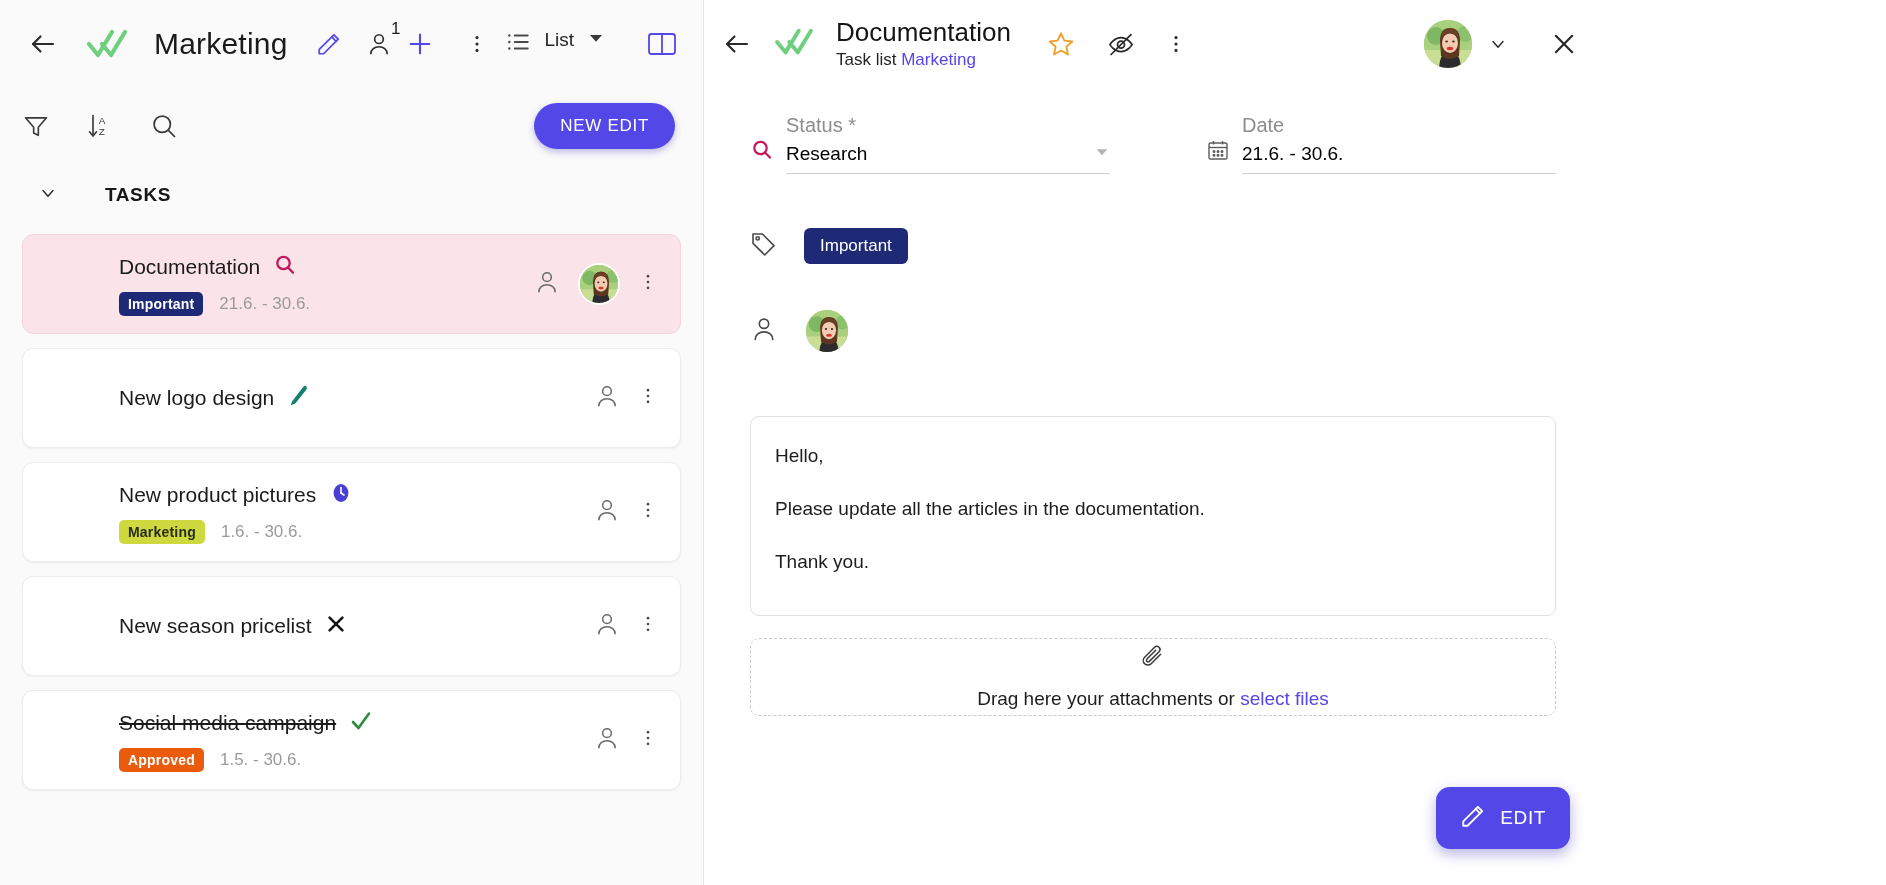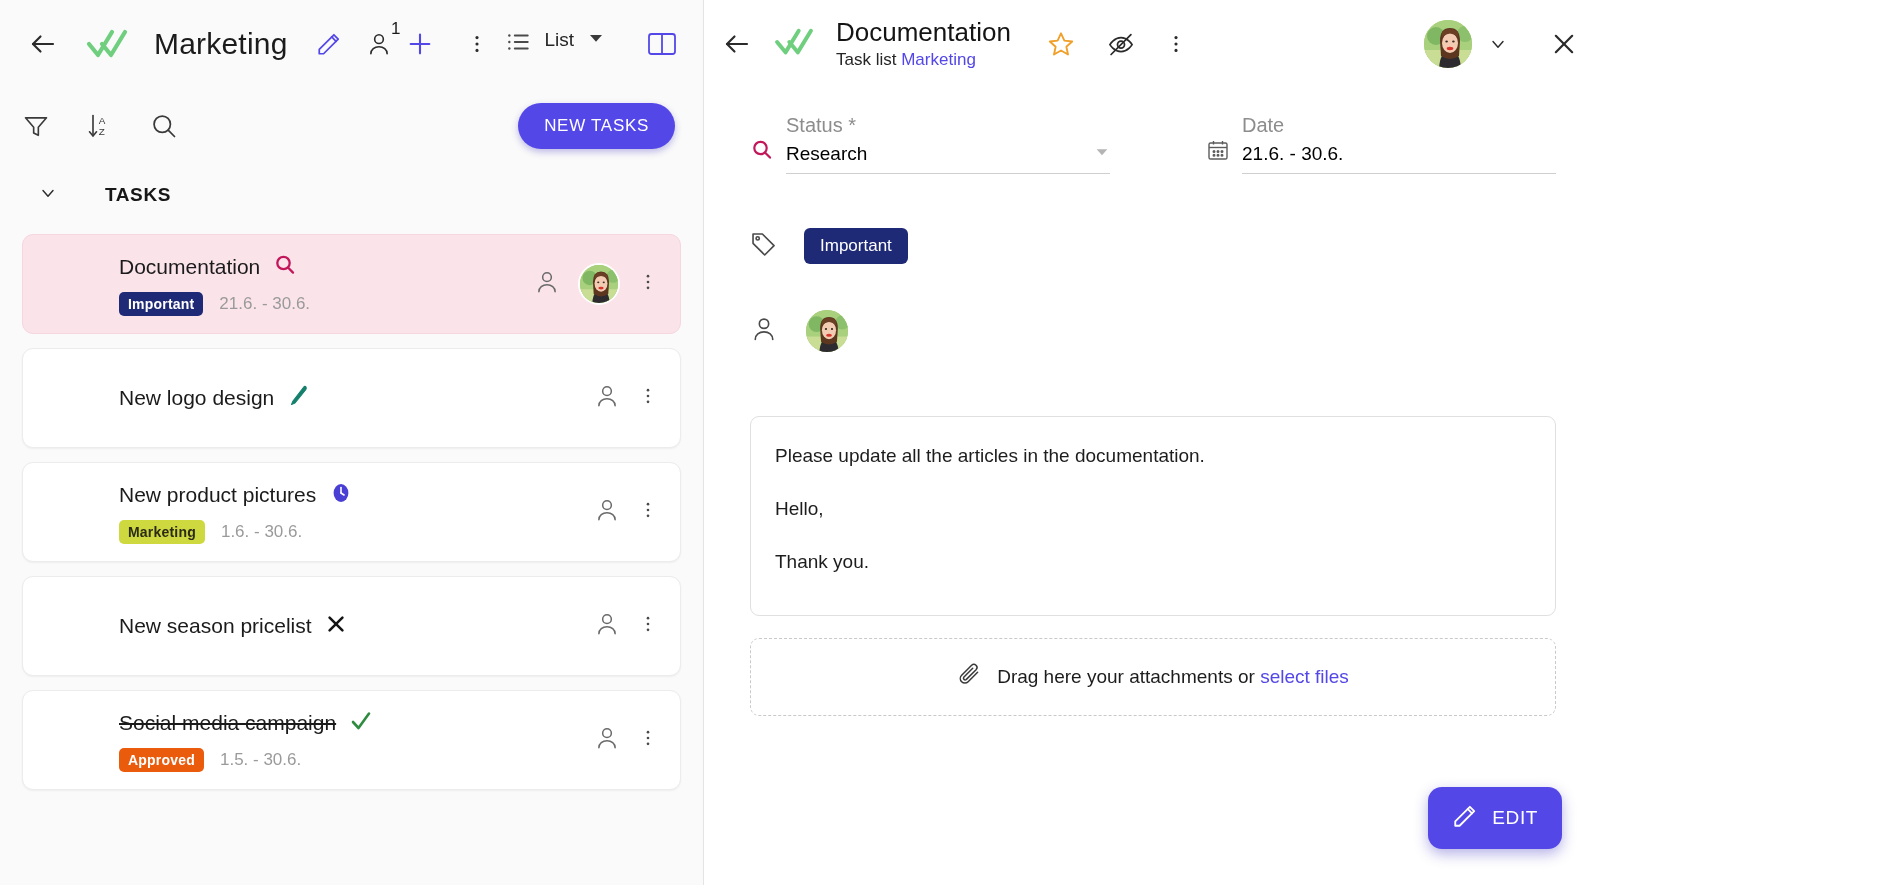--- a/index.html
+++ b/index.html
@@ -181,26 +181,27 @@
   .desc-p { font-size: 19px; color: #1d1d1d; line-height: 1.2; }
   .desc-p + .desc-p { margin-top: 30px; }
 
   .drop-zone {
     margin-top: 22px;
     border: 1.5px dashed #c9c9c9;
     border-radius: 9px;
     height: 78px;
     display: flex; align-items: center; justify-content: center;
     gap: 14px;
+    flex-direction: column;
   }
   .drop-text { font-size: 19px; color:#1d1d1d; }
   .drop-text .lnk { color:#5347e8; cursor:pointer; }
 
   .edit-fab {
-    position: absolute; right: 40px; bottom: 36px;
+    position: absolute; right: 32px; bottom: 36px;
     background: #5347e8; color: #fff;
     border: none; border-radius: 14px;
     height: 62px; padding: 0 24px;
     display: flex; align-items: center; gap: 14px;
     font-size: 19px; font-weight: 500; letter-spacing: .6px;
     cursor: pointer;
     box-shadow: 0 5px 14px rgba(60,50,190,.38);
     font-family: "Liberation Sans", sans-serif;
   }
 </style>
@@ -300,21 +301,21 @@
             <text x="11" y="10" font-size="8.5" fill="#3a3a3a" stroke="none" font-family="Liberation Sans">A</text>
             <text x="11" y="20" font-size="8.5" fill="#3a3a3a" stroke="none" font-family="Liberation Sans">Z</text>
           </svg>
       </span>
       <span class="icon-btn tool-icon">
         <svg width="28" height="28" viewBox="0 0 24 24" fill="none" stroke="#3a3a3a" stroke-width="1.5" stroke-linecap="round">
             <circle cx="10.5" cy="10.5" r="7"></circle>
             <line x1="15.6" y1="15.6" x2="21" y2="21"></line>
           </svg>
       </span>
-      <button class="new-task-btn">NEW TASKS</button>
+      <button class="new-task-btn">NEW EDIT</button>
     </div>
 
     <div class="section-head">
       <span>
         <svg width="20" height="20" viewBox="0 0 24 24" fill="none" stroke="#2b2b2b" stroke-width="1.7" stroke-linecap="round" stroke-linejoin="round">
             <polyline points="6,9 12,16 18,9"></polyline>
           </svg>
       </span>
       <span class="section-title">TASKS</span>
     </div>
@@ -606,22 +607,22 @@
             <ellipse cx="26" cy="23" rx="8" ry="10" fill="#f2cbb2"></ellipse>
             <path d="M18 17 Q26 10 34 17 L34 12 Q26 6 18 12 Z" fill="#6b3f24"></path>
             <ellipse cx="22.6" cy="21.5" rx="1.3" ry="1.1" fill="#3a2a22"></ellipse>
             <ellipse cx="29.4" cy="21.5" rx="1.3" ry="1.1" fill="#3a2a22"></ellipse>
             <ellipse cx="26" cy="28.5" rx="3.3" ry="1.7" fill="#d6342c"></ellipse>
           </svg>
         </span>
       </div>
 
       <div class="desc-box" id="desc-box">
+          <div class="desc-p">Hello,</div>
           <div class="desc-p">Please update all the articles in the documentation.</div>
-          <div class="desc-p">Hello,</div>
           <div class="desc-p">Thank you.</div>
         </div>
 
       <div class="drop-zone">
         <span>
           <svg width="26" height="26" viewBox="0 0 24 24" fill="none" stroke="#3a3a3a" stroke-width="1.4" stroke-linecap="round" stroke-linejoin="round">
               <path d="M19 9.5l-8.7 8.7a4.2 4.2 0 0 1-6-6l9.2-9.2a2.9 2.9 0 0 1 4.1 4.1l-9.2 9.2a1.6 1.6 0 0 1-2.2-2.2l8.3-8.3"></path>
             </svg>
         </span>
         <span class="drop-text">

